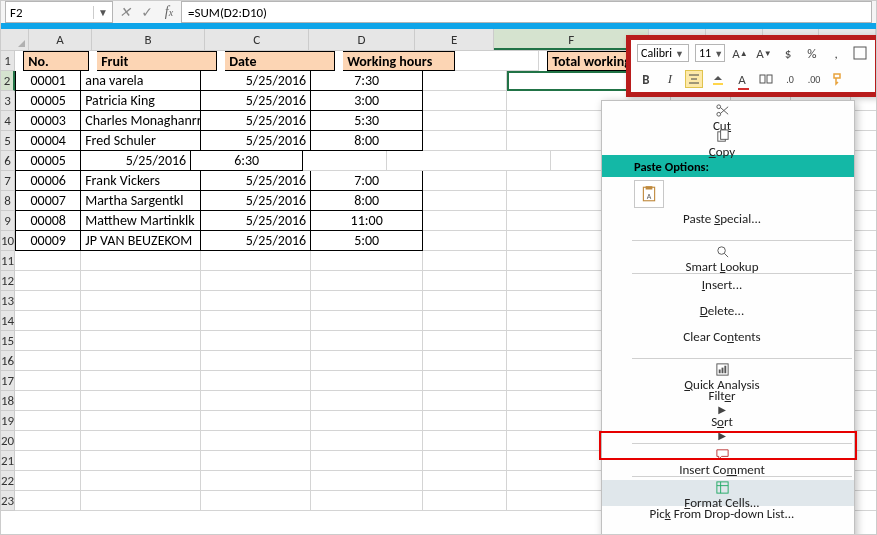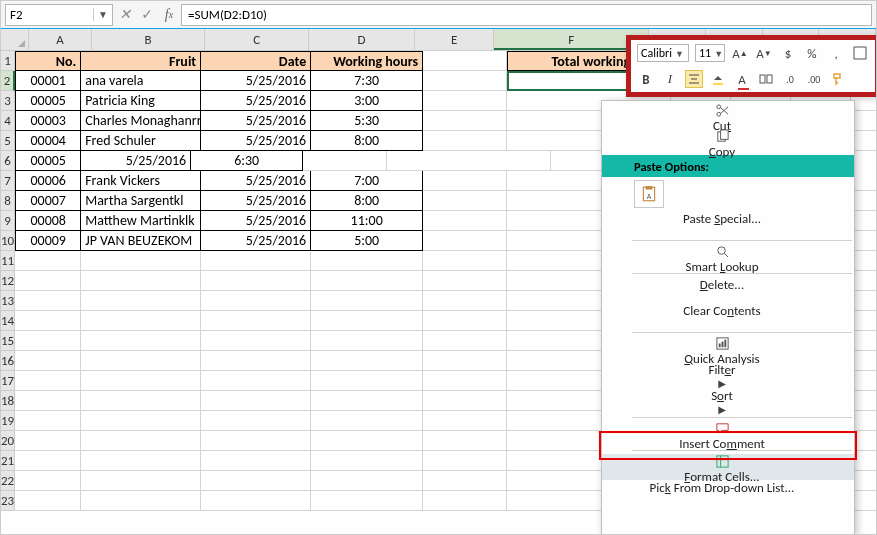--- a/index.html
+++ b/index.html
@@ -12,21 +12,21 @@
     position: relative;
     overflow: hidden;
     border: 1px solid #ccc;
   }
 
   
   .top-bar {
     display: flex;
     align-items: center;
     height: 28px;
-    border-bottom: 1px solid #0ea5e9;
+    border-bottom: 6px solid #0ea5e9;
     background: #f5f5f5;
     padding: 2px 4px;
     gap: 2px;
   }
   .name-box {
     width: 108px;
     height: 22px;
     background: #fff;
     border: 1px solid #b5b5b5;
     display: flex;
@@ -127,24 +127,25 @@
     border-bottom: 1px solid #d4d4d4;
     padding: 0 4px;
     font-size: 14px;
     line-height: 19px;
     overflow: hidden;
     white-space: nowrap;
   }
   .hdr-cell {
     background: #fcd5b4;
     font-weight: bold;
-    text-align: right;
+    text-align: left;
     border-right: 1px solid #000;
     border-bottom: 1px solid #000;
     border-top: 1px solid #000;
+    margin-left: 8px;
   }
   .hdr-cell:first-child{ border-left:1px solid #000;}
   .data-cell {
     border-right: 1px solid #000;
     border-bottom: 1px solid #000;
   }
   .data-cell.first { border-left: 1px solid #000; }
   .tcenter { text-align: center; }
   .tright { text-align: right; }
 
@@ -683,20 +684,24 @@
         <svg viewBox="0 0 16 16">
           <circle cx="7" cy="7" r="4" fill="none" stroke="#555"></circle>
           <line x1="10" y1="10" x2="14" y2="14" stroke="#555"></line>
         </svg>
       </span>
     <span class="lbl">Smart <span class="under">L</span>ookup</span>
   </div>
   <div class="ctx-sep"></div>
   <div class="ctx-item">
     <span class="icon-slot"></span>
+    <span class="lbl"><span class="under">I</span>nsert...</span>
+  </div>
+  <div class="ctx-item">
+    <span class="icon-slot"></span>
     <span class="lbl"><span class="under">D</span>elete...</span>
   </div>
   <div class="ctx-item">
     <span class="icon-slot"></span>
     <span class="lbl">Clear Co<span class="under">n</span>tents</span>
   </div>
   <div class="ctx-sep"></div>
   <div class="ctx-item">
     <span class="icon-slot">
         <svg viewBox="0 0 16 16">

